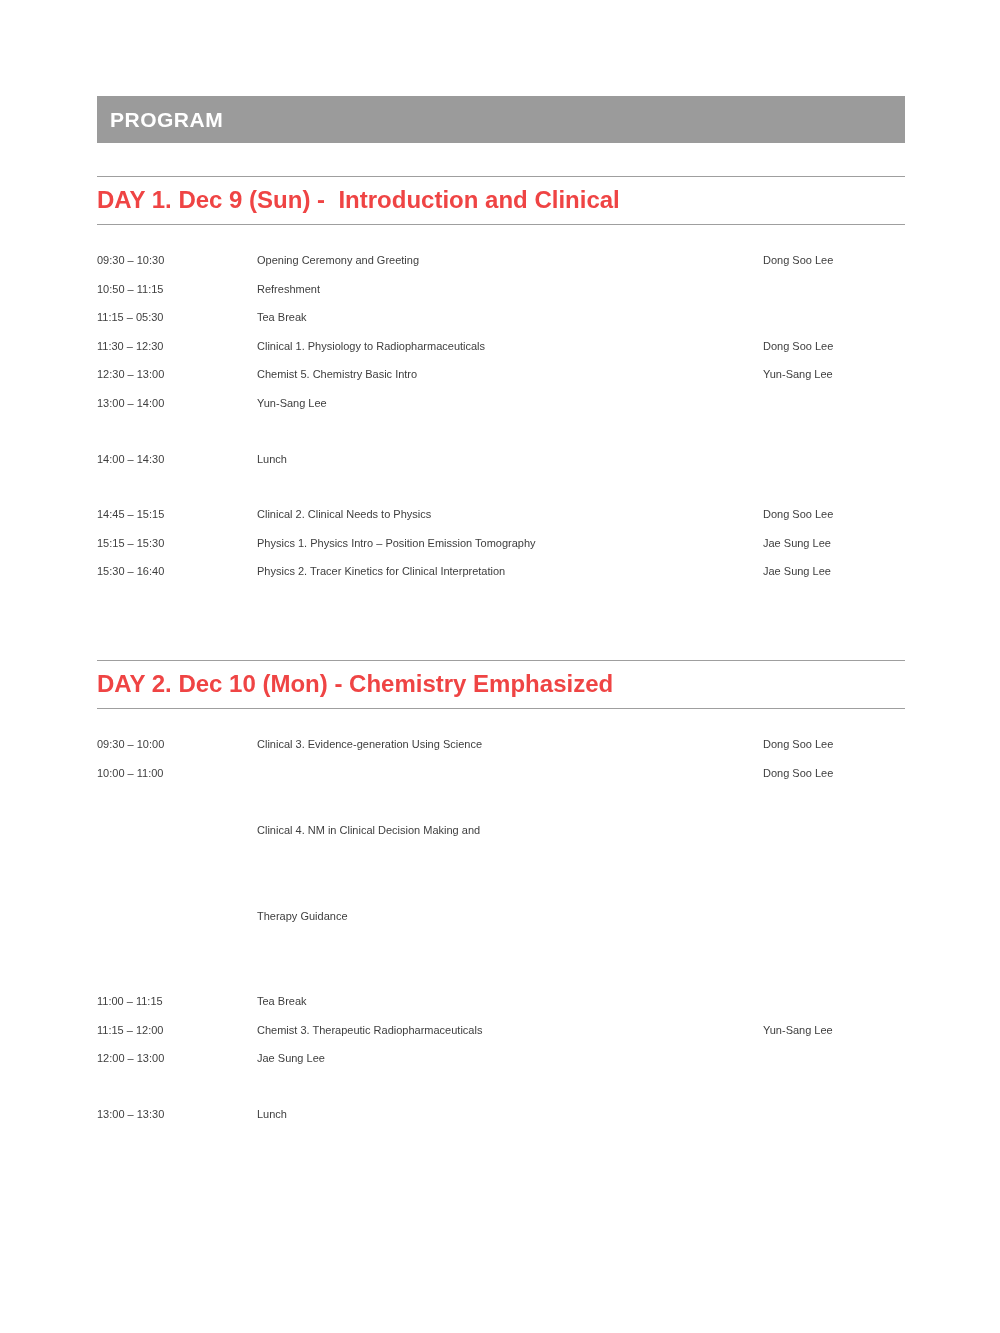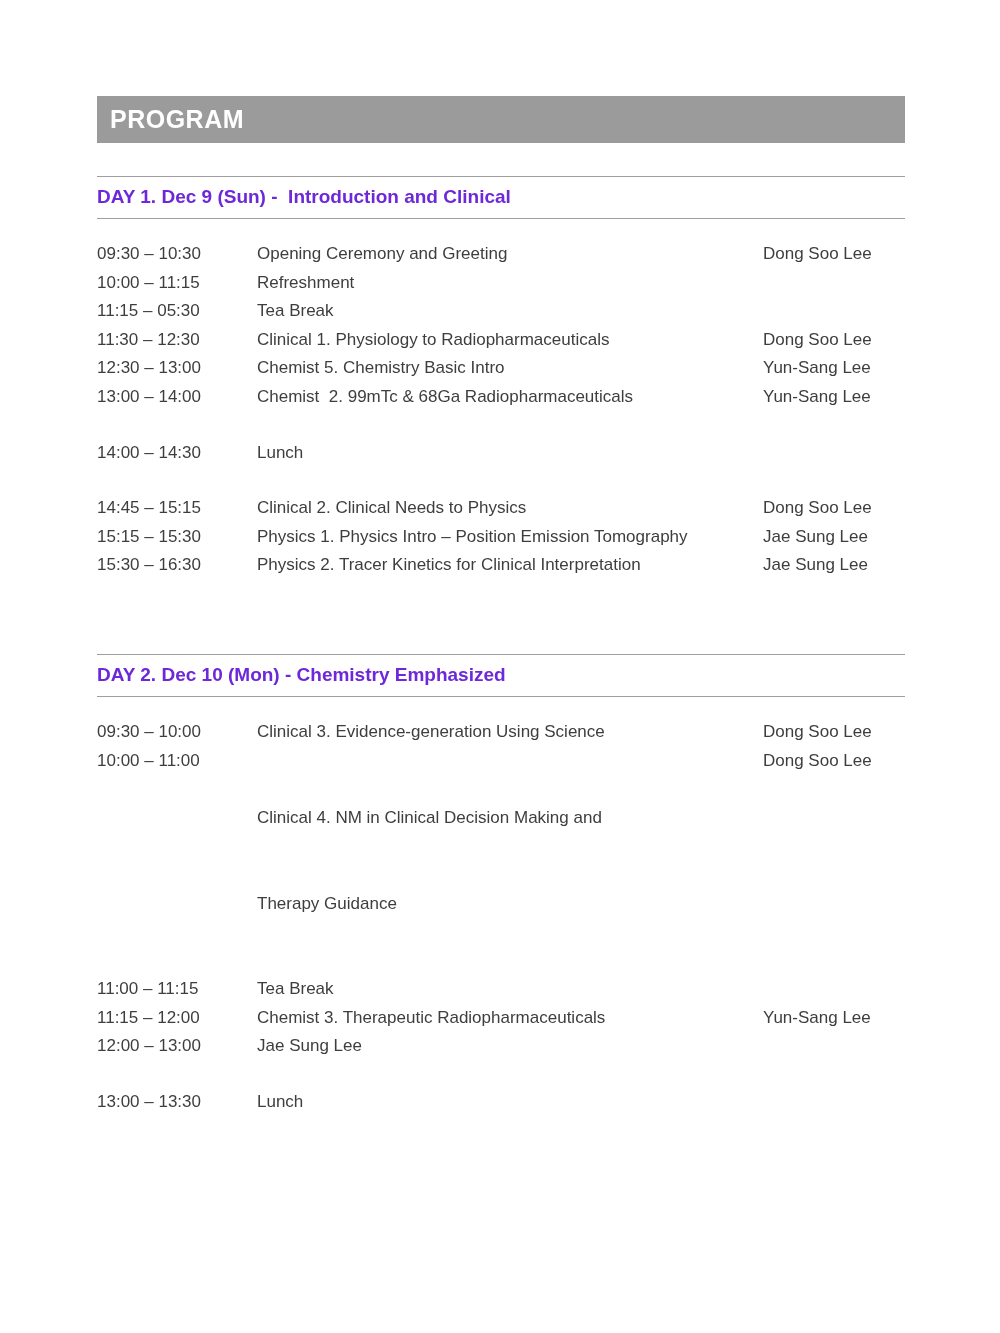--- a/index.html
+++ b/index.html
@@ -17,40 +17,40 @@
   .page {
     padding: 96px 95px 0 97px;
     box-sizing: border-box;
     width: 1000px;
   }
   .program-bar {
     height: 47px;
     line-height: 47px;
     background: #9b9b9b;
     color: #ffffff;
-    font-size: 25px;
+    font-size: 21px;
     font-weight: bold;
     letter-spacing: 0.5px;
     padding-left: 13px;
     box-sizing: border-box;
   }
   .day-section-1 { margin-top: 33px; }
   .day-section-2 { margin-top: 74px; }
   .day-heading {
     border-top: 1px solid #9f9f9f;
     border-bottom: 1px solid #9f9f9f;
     padding: 9px 0 10px 0;
-    font-size: 19px;
+    font-size: 24px;
     font-weight: bold;
-    color: #6d28d9;
+    color: #ef4444;
     white-space: pre-wrap;
   }
   .schedule {
     padding-top: 21px;
-    font-size: 17px;
+    font-size: 11px;
     color: #3e3e3e;
   }
   .row {
     display: flex;
     align-items: flex-start;
     line-height: 28.6px;
   }
   .col-time {
     flex: 0 0 160px;
     white-space: pre-wrap;
@@ -81,21 +81,21 @@
     <div class="day-heading">DAY 1. Dec 9 (Sun) -  Introduction and Clinical</div>
     <div class="schedule">
 
       <div class="row">
         <div class="col-time">09:30 – 10:30</div>
         <div class="col-session">Opening Ceremony and Greeting</div>
         <div class="col-speaker">Dong Soo Lee</div>
       </div>
 
       <div class="row">
-        <div class="col-time">10:00 – 11:15</div>
+        <div class="col-time">10:50 – 11:15</div>
         <div class="col-session">Refreshment</div>
         <div class="col-speaker"></div>
       </div>
 
       <div class="row">
         <div class="col-time">11:15 – 05:30</div>
         <div class="col-session">Tea Break</div>
         <div class="col-speaker"></div>
       </div>
 
@@ -106,21 +106,20 @@
       </div>
 
       <div class="row">
         <div class="col-time">12:30 – 13:00</div>
         <div class="col-session">Chemist 5. Chemistry Basic Intro</div>
         <div class="col-speaker">Yun-Sang Lee</div>
       </div>
 
       <div class="row">
         <div class="col-time">13:00 – 14:00</div>
-        <div class="col-session">Chemist  2. 99mTc &amp; 68Ga Radiopharmaceuticals</div>
         <div class="col-speaker">Yun-Sang Lee</div>
       </div>
 
       <div class="row-spacer"></div>
 
       <div class="row">
         <div class="col-time">14:00 – 14:30</div>
         <div class="col-session">Lunch</div>
         <div class="col-speaker"></div>
       </div>
@@ -133,21 +132,21 @@
         <div class="col-speaker">Dong Soo Lee</div>
       </div>
 
       <div class="row">
         <div class="col-time">15:15 – 15:30</div>
         <div class="col-session">Physics 1. Physics Intro – Position Emission Tomography</div>
         <div class="col-speaker">Jae Sung Lee</div>
       </div>
 
       <div class="row">
-        <div class="col-time">15:30 – 16:30</div>
+        <div class="col-time">15:30 – 16:40</div>
         <div class="col-session">Physics 2. Tracer Kinetics for Clinical Interpretation</div>
         <div class="col-speaker">Jae Sung Lee</div>
       </div>
 
     </div>
   </div>
 
   <div class="day-section-2">
     <div class="day-heading">DAY 2. Dec 10 (Mon) - Chemistry Emphasized</div>
     <div class="schedule">

